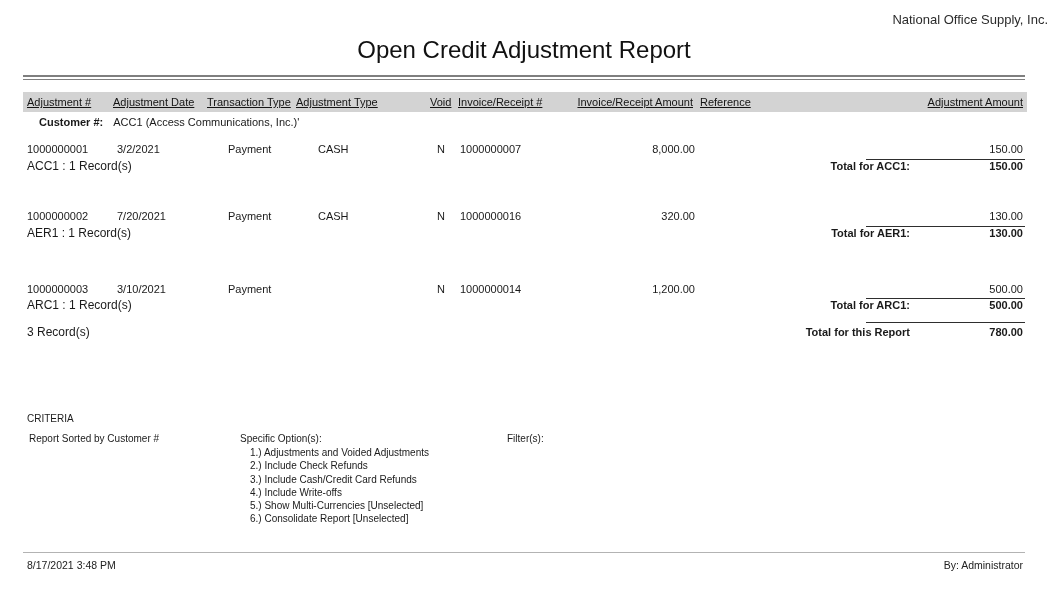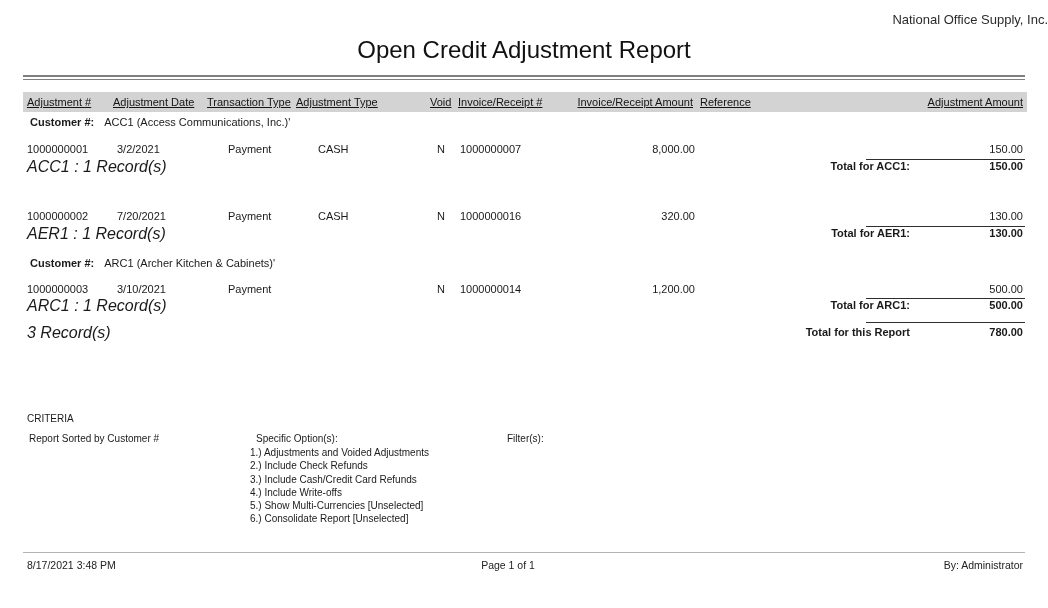--- a/index.html
+++ b/index.html
@@ -11,33 +11,33 @@
   .company{top:12px;left:0;width:100%;text-align:right;font-size:13px;color:#2b2b2b;}
   .title{top:36px;left:0;width:100%;text-align:center;font-size:24px;color:#111;}
   .rule-double{top:75px;left:23px;width:1002px;height:2px;border-top:2px solid #7f7f7f;border-bottom:1px solid #7f7f7f;}
   .colbar{top:92px;left:23px;width:1004px;height:20px;background:#d3d3d3;}
   .hdr-row{top:92px;left:0;width:100%;height:20px;font-size:11px;line-height:20px;font-weight:normal;}
   .hdr-row span{position:absolute;text-decoration:underline;white-space:nowrap;color:#141414;}
   .h-adjnum{left:27px}.h-date{left:113px}.h-ttype{left:207px}.h-atype{left:296px}
   .h-void{left:430px}.h-invnum{left:458px}.h-invamt{right:355px}.h-ref{left:700px}.h-adjamt{right:25px}
   .line{left:0;width:100%;height:13px;font-size:11px;line-height:13px;white-space:nowrap;}
   .line span{position:absolute;white-space:nowrap;}
-  .cust{padding-left:30px;box-sizing:border-box;}
+  .cust{padding-left:39px;box-sizing:border-box;}
   .cust .lbl{position:static;font-weight:bold;}
   .cust .val{position:static;margin-left:7px;}
   .c-adjnum{left:27px}.c-date{left:117px}.c-ttype{left:228px}.c-atype{left:318px}
   .c-void{left:437px}.c-invnum{left:460px}.c-invamt{right:353px}.c-ref{left:700px}.c-adjamt{right:25px}
-  .it{font-style:italic;font-size:16px;}
+  .it{font-size:12px;}
   .total-label{right:138px;font-weight:bold;}
   .total-val{right:25px;font-weight:bold;}
   .amt-line{left:866px;width:159px;border-top:1px solid #2e2e2e;height:0;}
   .crit{font-size:10px;line-height:13px;color:#1a1a1a;}
   .crit-heading{top:412px;left:27px;}
   .crit-sorted{top:432px;left:29px;}
-  .crit-options-label{top:432px;left:256px;}
+  .crit-options-label{top:432px;left:240px;}
   .crit-options{top:446px;left:250px;}
   .crit-options div{height:13.3px;line-height:13.3px;}
   .crit-filters{top:432px;left:507px;}
   .footer-line{top:552px;left:23px;width:1002px;border-top:1px solid #b3b3b3;height:0;}
   .footer-text{top:559px;height:13px;font-size:10.5px;line-height:13px;color:#222;}
   .footer-datetime{left:27px;}
   .footer-page{left:0;width:1016px;text-align:center;}
   .footer-by{right:25px;}
 </style>
 </head>
@@ -95,24 +95,20 @@
     <span class="c-ref"></span>
     <span class="c-adjamt">130.00</span>
   </div>
   <div class="abs amt-line" style="top:226px"></div>
   <div class="abs line" style="top:227px">
     <span class="it" style="left:27px">AER1 : 1 Record(s)</span>
     <span class="total-label">Total for AER1:</span>
     <span class="total-val">130.00</span>
   </div>
 
-  <div class="abs line cust" style="top:257px">
-    <span class="lbl">Customer #:</span>
-    <span class="val">ARC1 (Archer Kitchen &amp; Cabinets)'</span>
-  </div>
   <div class="abs line" style="top:283px">
     <span class="c-adjnum">1000000003</span>
     <span class="c-date">3/10/2021</span>
     <span class="c-ttype">Payment</span>
     <span class="c-atype"></span>
     <span class="c-void">N</span>
     <span class="c-invnum">1000000014</span>
     <span class="c-invamt">1,200.00</span>
     <span class="c-ref"></span>
     <span class="c-adjamt">500.00</span>
@@ -139,16 +135,15 @@
     <div>2.) Include Check Refunds</div>
     <div>3.) Include Cash/Credit Card Refunds</div>
     <div>4.) Include Write-offs</div>
     <div>5.) Show Multi-Currencies [Unselected]</div>
     <div>6.) Consolidate Report [Unselected]</div>
   </div>
   <div class="abs crit crit-filters">Filter(s):</div>
 
   <div class="abs footer-line"></div>
   <div class="abs footer-text footer-datetime">8/17/2021 3:48 PM</div>
-  <div class="abs footer-text footer-page">Page 1 of 1</div>
   <div class="abs footer-text footer-by">By: Administrator</div>
 
 </div>
 
 </body></html>

